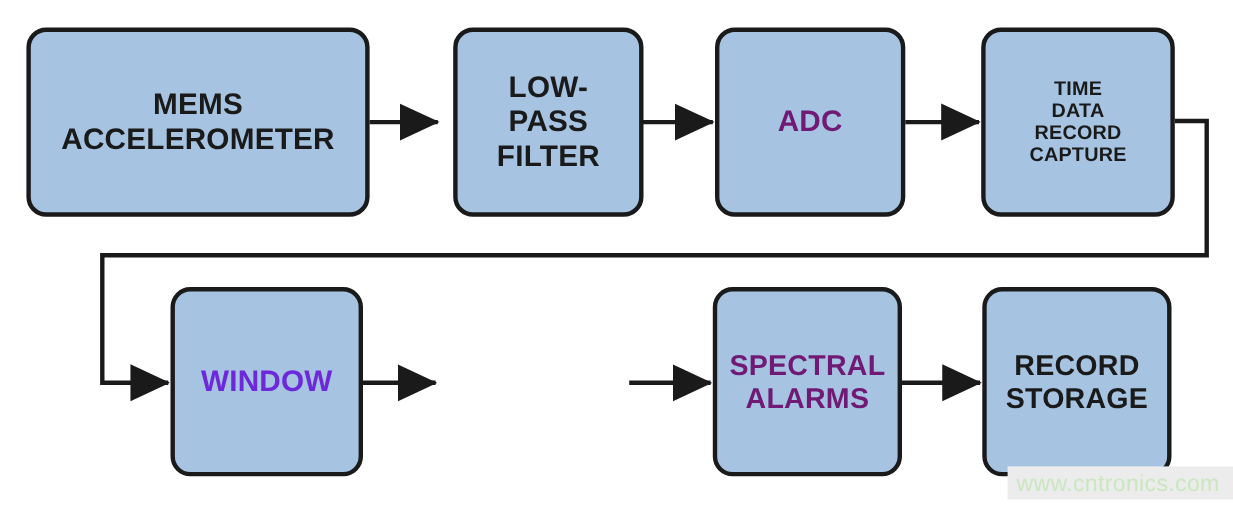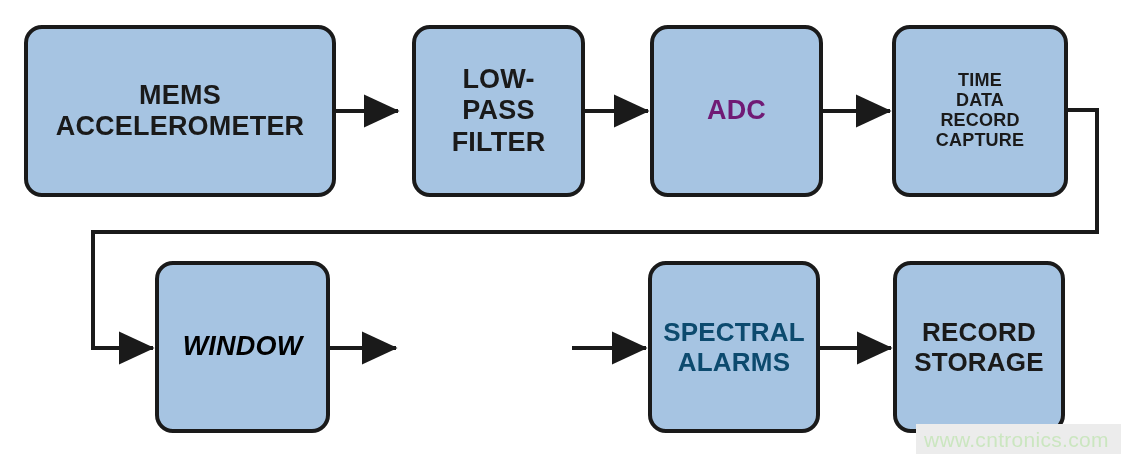--- a/index.html
+++ b/index.html
@@ -111,24 +111,24 @@
   <div class="node" style="left: 650px; top: 25px; width: 173px; height: 172px; background: rgb(166, 196, 226); border-color: rgb(26, 26, 26);">
     <span class="node-label sz-lg" style="color: #701a75;">ADC</span>
   </div>
   <div class="node" style="left: 892px; top: 25px; width: 176px; height: 172px; background: rgb(166, 196, 226); border-color: rgb(26, 26, 26);">
     <span class="node-label tight sz-sm" style="color: rgb(26, 26, 26);">TIME
 DATA
 RECORD
 CAPTURE</span>
   </div>
   <div class="node" style="left: 155px; top: 261px; width: 175px; height: 172px; background: rgb(166, 196, 226); border-color: rgb(26, 26, 26);">
-    <span class="node-label sz-lg" style="color: #000000; font-style: italic;">WINDOW</span>
+    <span class="node-label sz-lg" style="color: #6d28d9;">WINDOW</span>
   </div>
   <div class="node" style="left: 648px; top: 261px; width: 172px; height: 172px; background: rgb(166, 196, 226); border-color: rgb(26, 26, 26);">
-    <span class="node-label sz-md" style="color: #0c4a6e;">SPECTRAL
+    <span class="node-label sz-md" style="color: #701a75;">SPECTRAL
 ALARMS</span>
   </div>
   <div class="node" style="left: 893px; top: 261px; width: 172px; height: 172px; background: rgb(166, 196, 226); border-color: rgb(26, 26, 26);">
     <span class="node-label sz-md" style="color: rgb(26, 26, 26);">RECORD
 STORAGE</span>
   </div>
 
   <div class="watermark-band" style="background: rgb(236, 236, 236);"></div>
   <div class="watermark-text" style="color: rgb(203, 230, 192);">www.cntronics.com</div>
 

